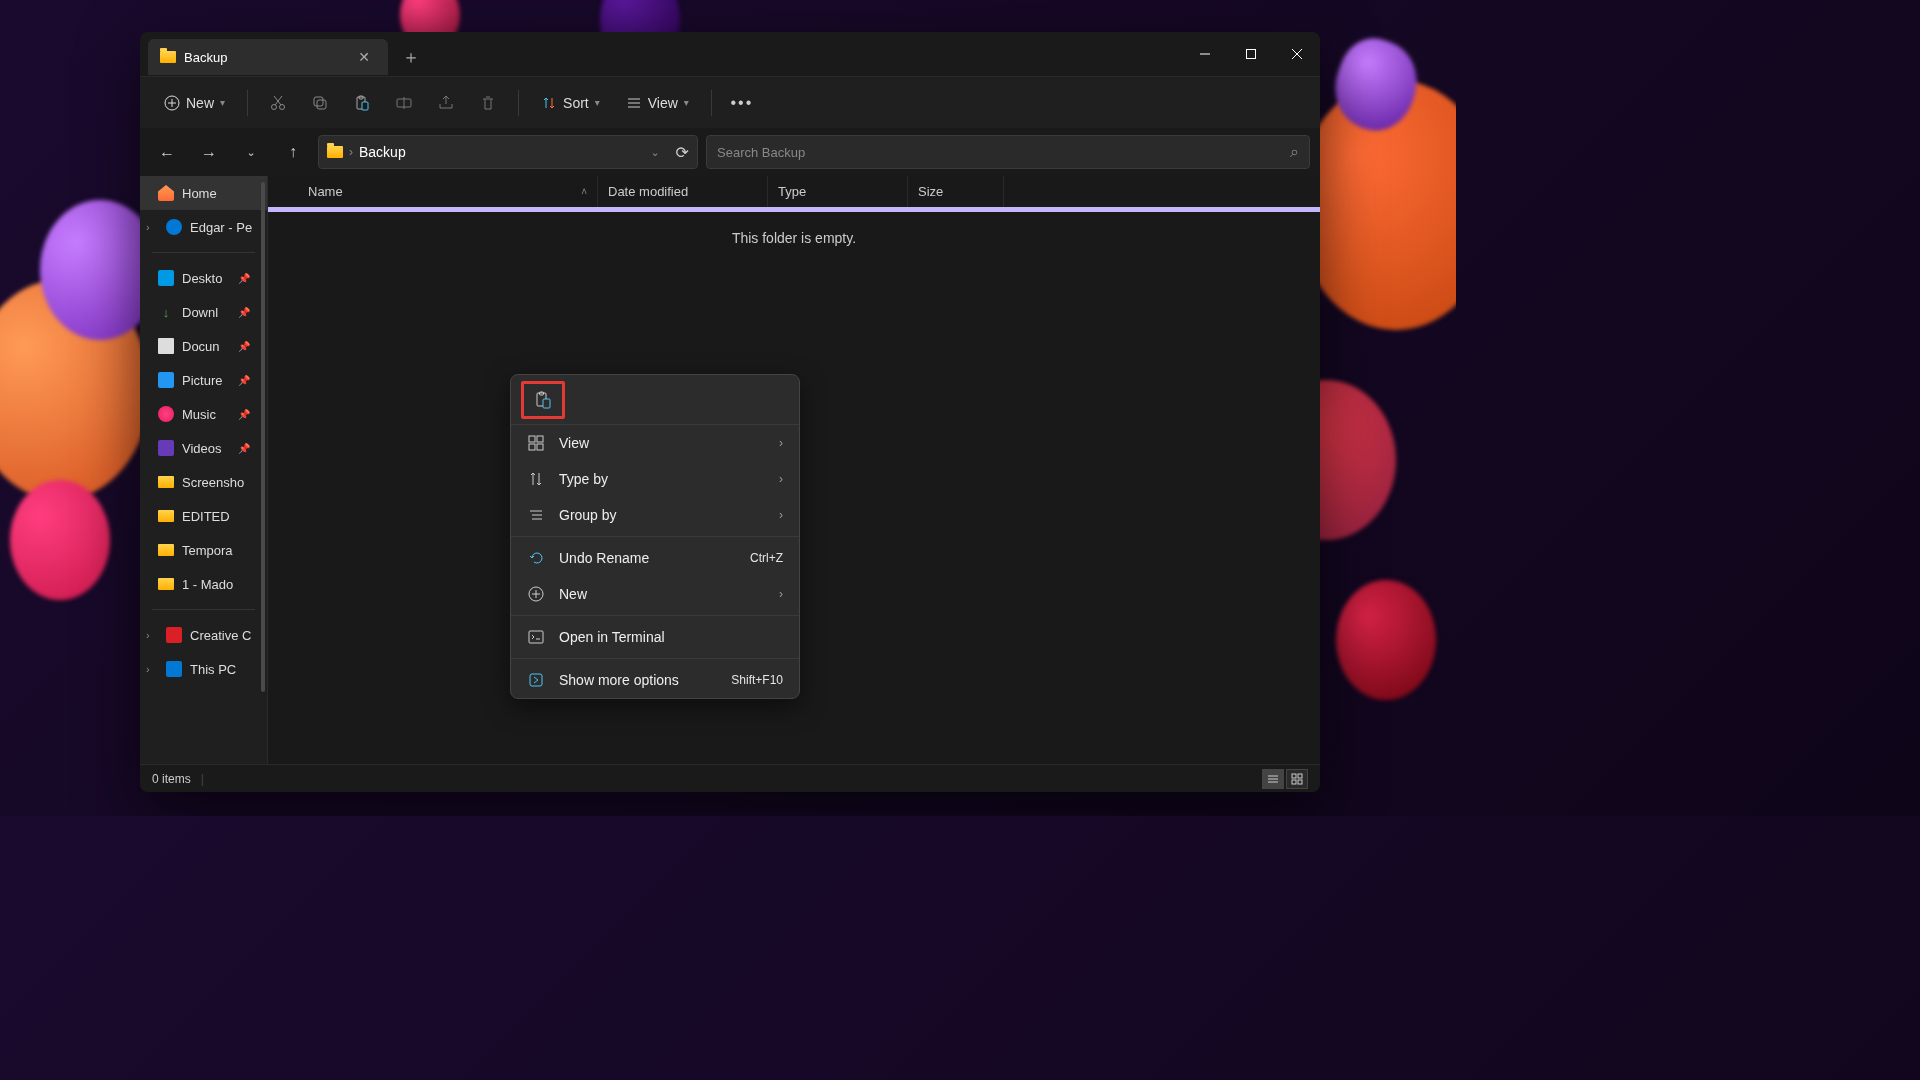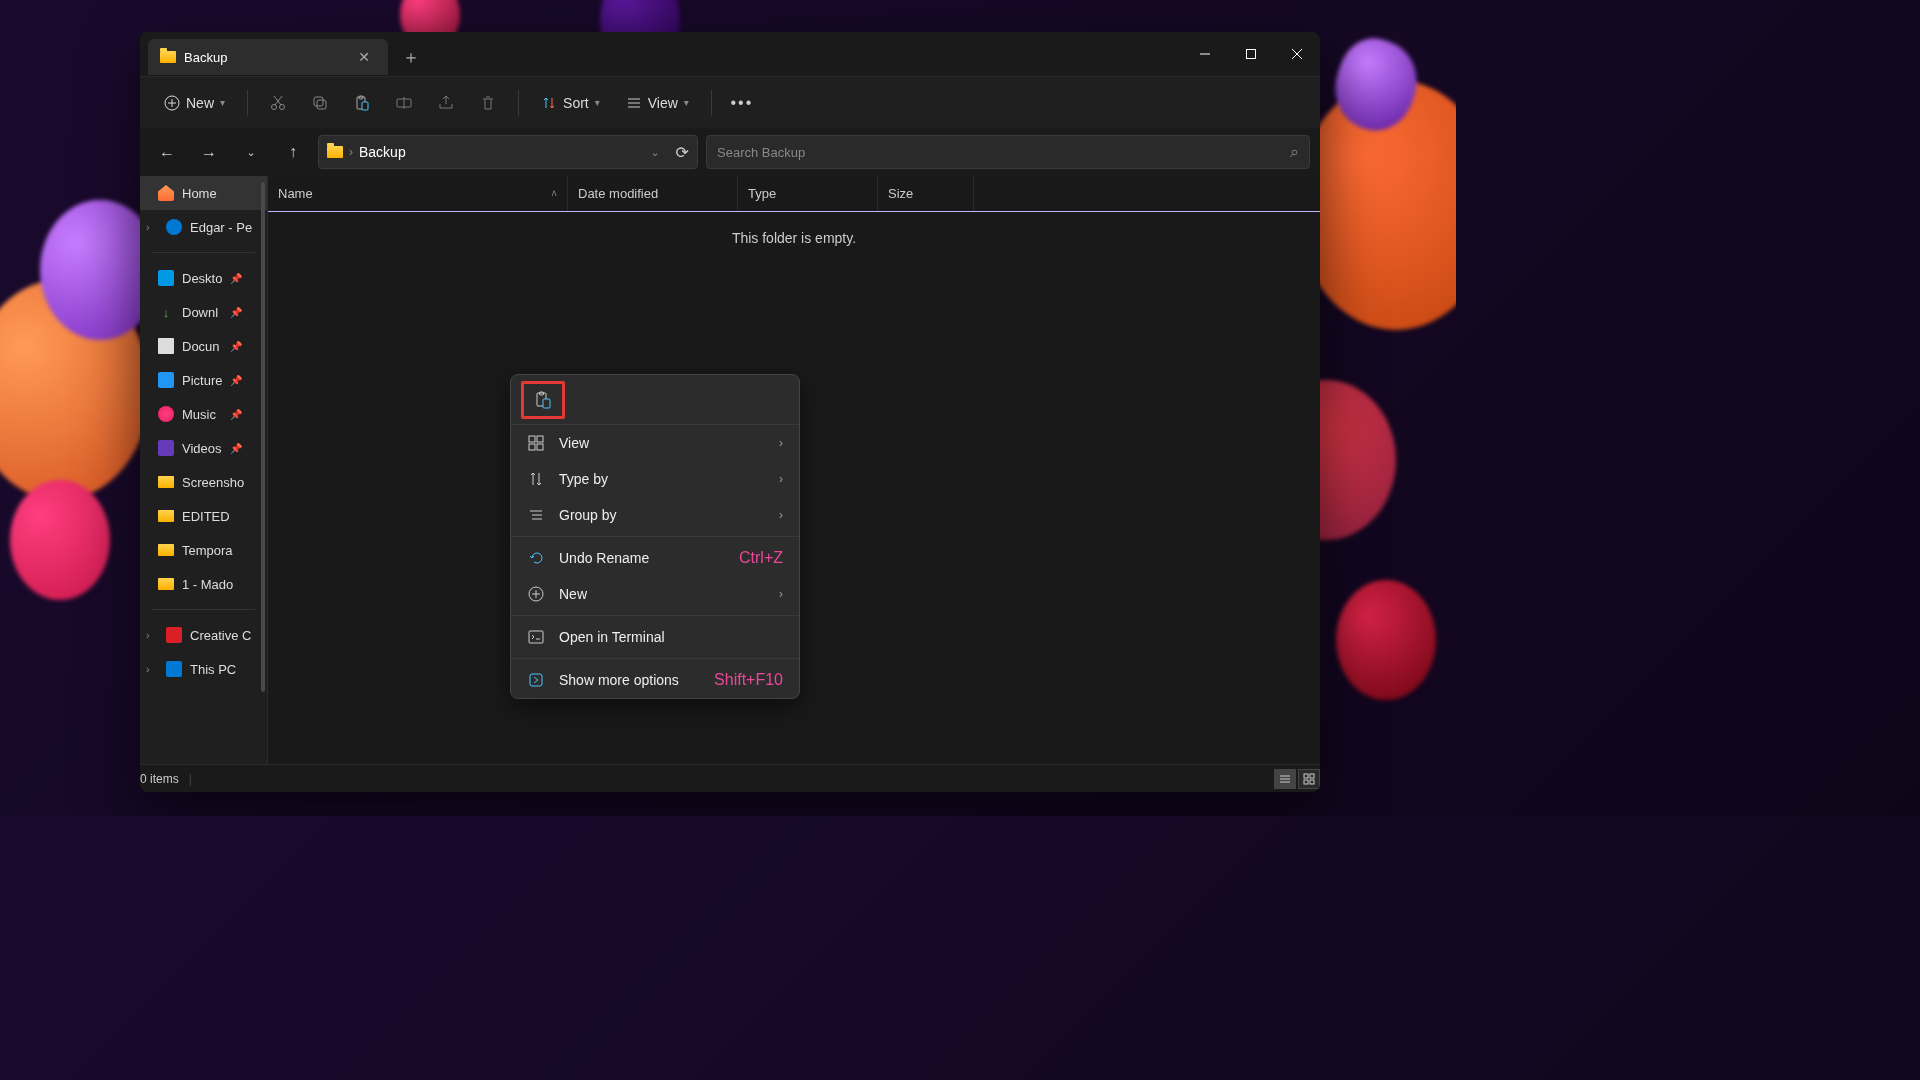--- a/index.html
+++ b/index.html
@@ -40,60 +40,60 @@
 .addressbar { flex: 0 0 380px; height: 34px; background: #2a2a2a; border: 1px solid #3a3a3a; border-radius: 4px; display: flex; align-items: center; padding: 0 8px; gap: 6px; }
 .addr-text { color: #fff; font-size: 14px; }
 .addr-sep { color: #888; font-size: 12px; }
 .searchbox { flex: 1; height: 34px; background: #2a2a2a; border: 1px solid #3a3a3a; border-radius: 4px; display: flex; align-items: center; padding: 0 10px; }
 .searchbox input { flex: 1; background: transparent; border: none; color: #fff; font-size: 13px; outline: none; }
 .searchbox input::placeholder { color: #888; }
 
 .body { flex: 1; display: flex; background: #191919; overflow: hidden; }
 .sidebar { width: 128px; background: #1f1f1f; border-right: 1px solid #2a2a2a; overflow-y: hidden; position: relative; }
 .side-scroll { position: absolute; right: 2px; top: 6px; width: 4px; height: 510px; background: #4a4a4a; border-radius: 2px; }
-.side-item { display: flex; align-items: center; height: 34px; padding: 0 24px 0 18px; gap: 8px; color: #ddd; font-size: 13px; cursor: pointer; white-space: nowrap; overflow: hidden; }
+.side-item { display: flex; align-items: center; height: 34px; padding: 0 16px 0 18px; gap: 8px; color: #ddd; font-size: 13px; cursor: pointer; white-space: nowrap; overflow: hidden; }
 .side-item.active { background: #333; }
 .side-item .pin { margin-left: auto; color: #888; font-size: 10px; }
 .side-sep { height: 1px; background: #333; margin: 8px 12px; }
 .side-caret { color: #888; font-size: 11px; width: 12px; flex-shrink:0; }
 .ic { width: 16px; height: 16px; display: inline-flex; align-items: center; justify-content: center; flex-shrink: 0; }
 .ic-home { background: linear-gradient(#ff9a56, #ff6b35); border-radius: 2px; clip-path: polygon(50% 0, 100% 40%, 100% 100%, 0 100%, 0 40%); }
 .ic-cloud { background: #0078d4; border-radius: 50%; }
 .ic-desktop { background: #0099e5; border-radius: 2px; }
 .ic-download { color: #4caf50; font-weight: bold; }
 .ic-doc { background: #ddd; border-radius: 1px; }
 .ic-pic { background: #2196f3; border-radius: 2px; }
 .ic-music { background: radial-gradient(#ff4081,#e91e63); border-radius: 50%; }
 .ic-video { background: #673ab7; border-radius: 2px; }
 .ic-folder { width:16px; height:12px; background: linear-gradient(#ffd34e,#ffb000); border-radius:1px; }
 .ic-cc { background:#da1f26; border-radius:2px; }
 .ic-pc { background: #0078d4; border-radius: 2px; }
 
 .main { flex: 1; display: flex; flex-direction: column; position: relative; }
-.columns { display: flex; height: 36px; border-bottom: 1px solid #c4b5fd; }
+.columns { display: flex; height: 36px; border-bottom: 5px solid #c4b5fd; padding-left: 30px; }
 .col { color: #ccc; font-size: 13px; display: flex; align-items: center; padding: 0 10px; border-right: 1px solid #2a2a2a; }
 .col.name { flex: 0 0 300px; }
 .col.date { flex: 0 0 170px; }
 .col.type { flex: 0 0 140px; }
 .col.size { flex: 0 0 96px; }
 .col .sort { margin-left: auto; font-size: 10px; color: #888; }
 .empty-msg { color: #ccc; font-size: 14px; text-align: center; margin-top: 18px; }
 
-.statusbar { height: 28px; background: #1a1a1a; border-top: 1px solid #2a2a2a; display: flex; align-items: center; padding: 0 0; color: #ccc; font-size: 12px; gap: 10px; }
+.statusbar { height: 28px; background: #1a1a1a; border-top: 1px solid #2a2a2a; display: flex; align-items: center; padding: 0 12px; color: #ccc; font-size: 12px; gap: 10px; }
 .statusbar .view-tog { margin-left: auto; display: flex; gap: 2px; }
 .vt { width: 22px; height: 20px; display: flex; align-items: center; justify-content: center; border: 1px solid #444; background: #2a2a2a; }
 .vt.active { background: #444; }
 
 .context-menu { position: absolute; left: 510px; top: 374px; width: 290px; background: #2c2c2c; border: 1px solid #444; border-radius: 8px; box-shadow: 0 8px 24px rgba(0,0,0,0.5); overflow: hidden; }
 .cm-toprow { height: 50px; display: flex; align-items: center; padding: 0 10px; border-bottom: 1px solid #3a3a3a; }
 .cm-paste-box { width: 44px; height: 38px; border: 3px solid #e53935; display: flex; align-items: center; justify-content: center; border-radius: 2px; }
 .cm-item { display: flex; align-items: center; height: 36px; padding: 0 16px; color: #eee; font-size: 14px; gap: 14px; cursor: pointer; }
 .cm-icon { width: 18px; height: 18px; display: flex; align-items: center; justify-content: center; color: #ccc; flex-shrink: 0; }
 .cm-label { flex: 1; }
-.cm-shortcut { color: #ec4899; font-size: 16px; }
+.cm-shortcut { color: #e5e5e5; font-size: 12px; }
 .cm-arrow { color: #999; font-size: 12px; }
 .cm-sep { height: 1px; background: #3a3a3a; margin: 3px 0; }
 </style>
 </head>
 <body>
 
 <div class="wallpaper">
   <div class="blob b1"></div>
     <div class="blob b2"></div>
     <div class="blob b3"></div>

